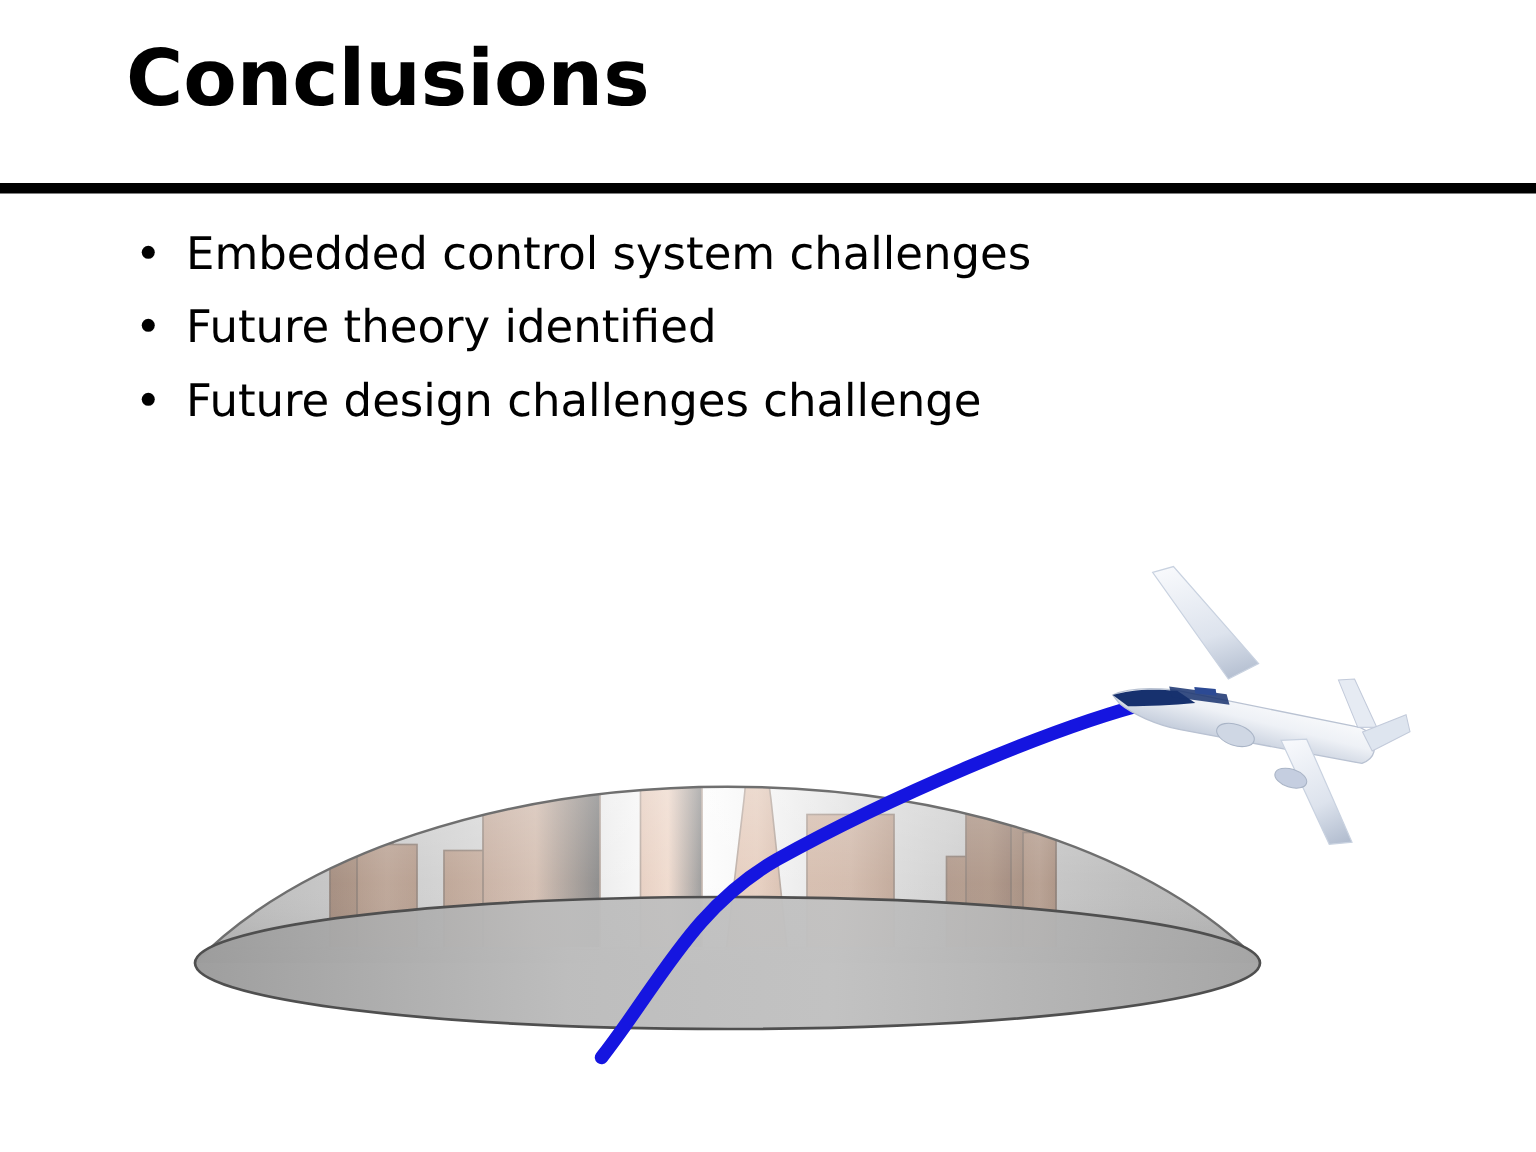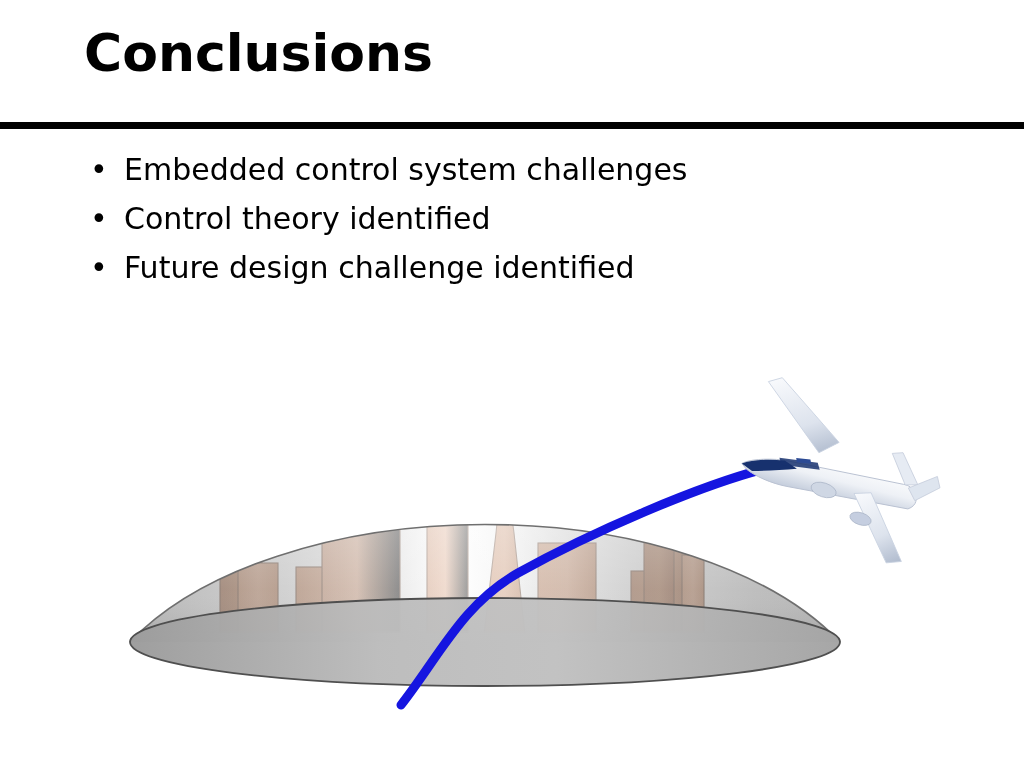--- a/index.html
+++ b/index.html
@@ -102,26 +102,26 @@
 
   <div id="bullet-list">
 
     <div class="bullet-row">
       <span class="bullet-marker">•</span>
       <span class="bullet-text">Embedded control system challenges</span>
     </div>
 
     <div class="bullet-row">
       <span class="bullet-marker">•</span>
-      <span class="bullet-text">Control theory identified</span>
+      <span class="bullet-text">Future theory identified</span>
     </div>
 
     <div class="bullet-row">
       <span class="bullet-marker">•</span>
-      <span class="bullet-text">Future design challenge identified</span>
+      <span class="bullet-text">Future design challenges challenge</span>
     </div>
 
   </div>
 
   <div id="illustration">
     <svg viewBox="0 0 860 370" xmlns="http://www.w3.org/2000/svg">
       <defs>
 
         <linearGradient id="domeGrad" x1="0" y1="0" x2="1" y2="0">
           <stop offset="0.00" stop-color="#8c8c8c"></stop>

